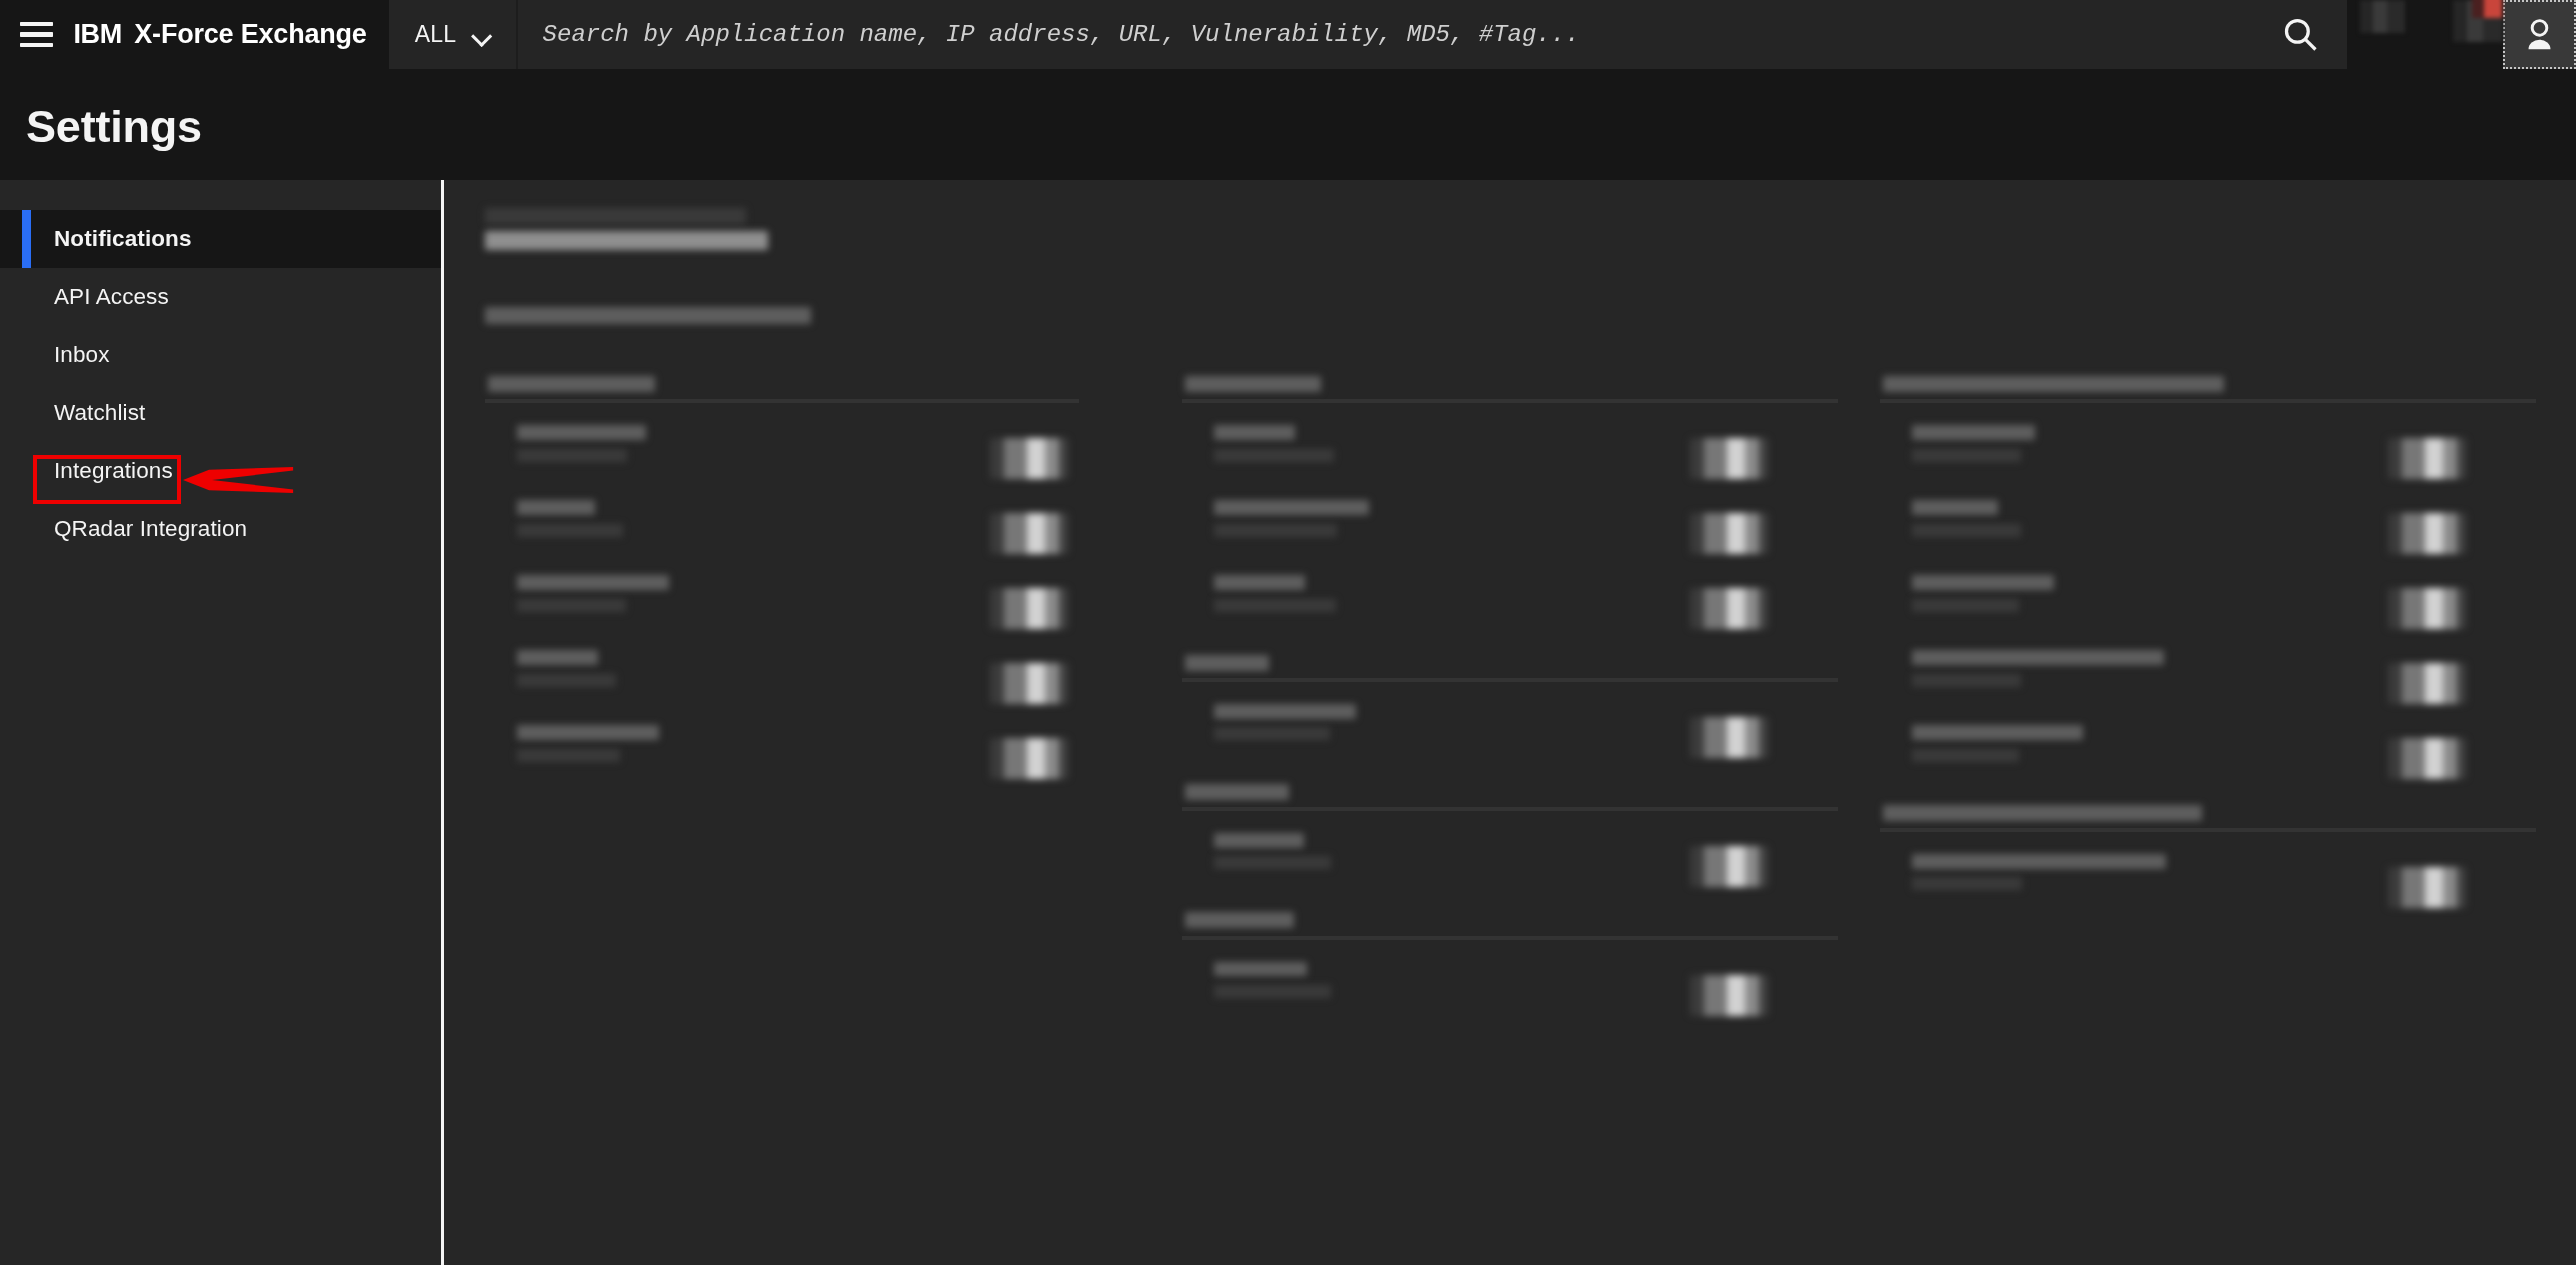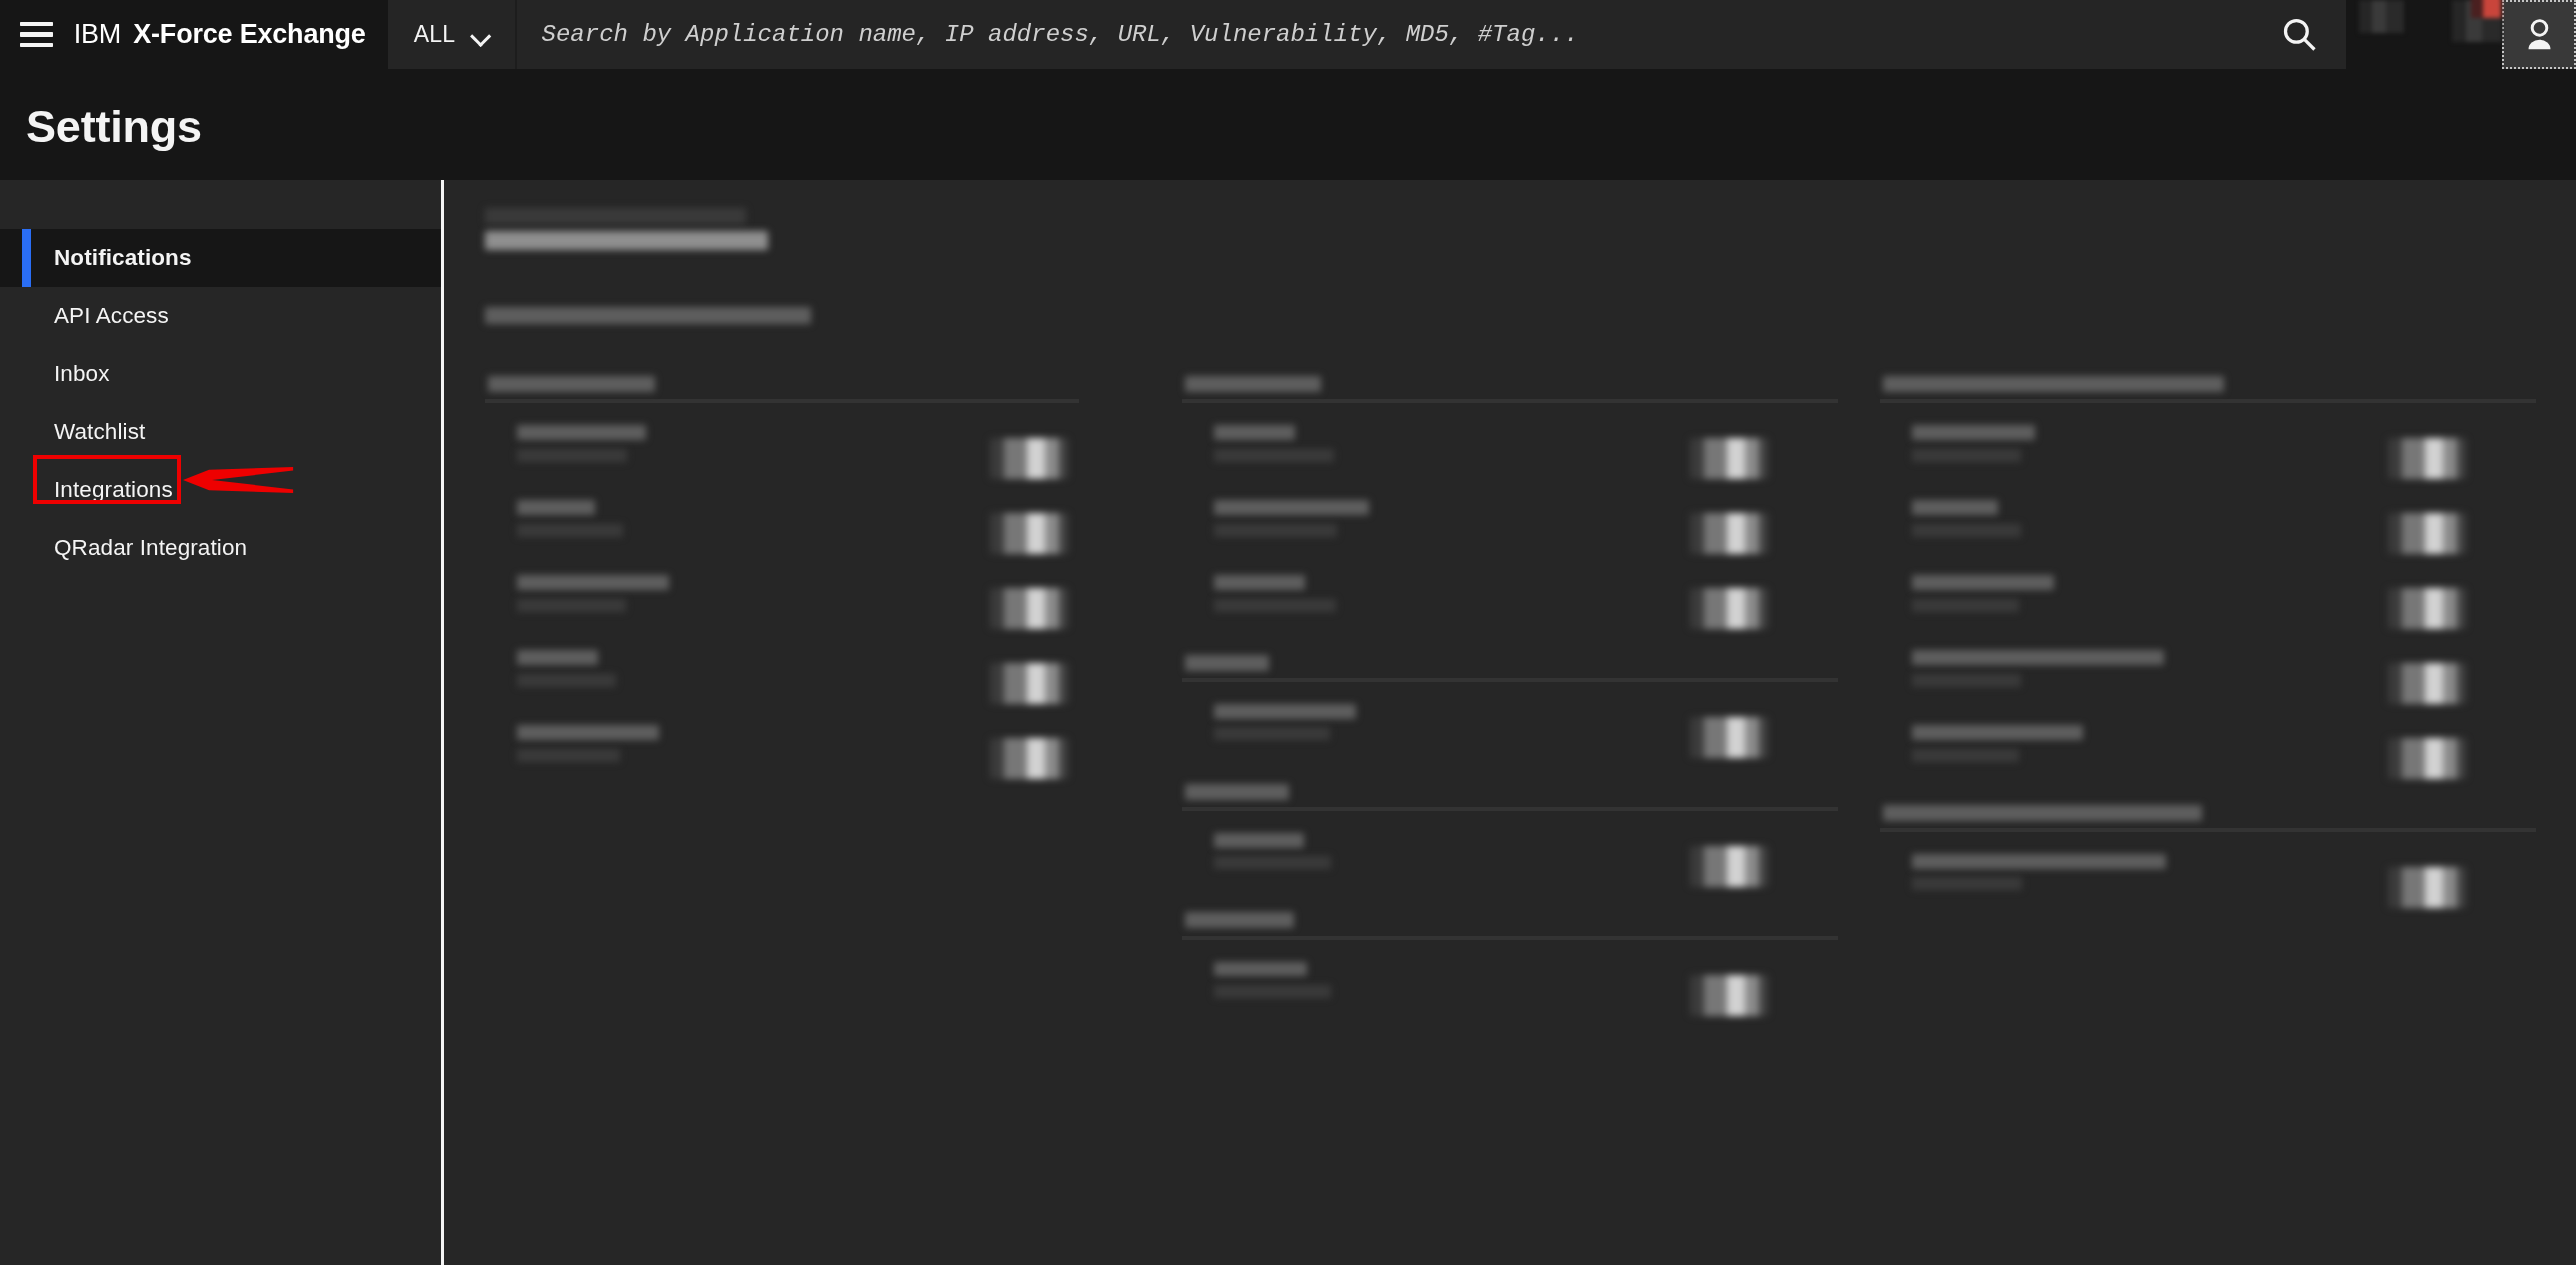--- a/index.html
+++ b/index.html
@@ -41,21 +41,21 @@
   .brand {
     display: flex;
     align-items: center;
     gap: 12.3px;
     padding-right: 22px;
     white-space: nowrap;
     cursor: pointer;
   }
   .brand-ibm {
     font-size: 27px;
-    font-weight: 400;
+    font-weight: 700;
     color: #ffffff;
     letter-spacing: -0.3px;
   }
   .brand-name {
     font-size: 27px;
     font-weight: 700;
     color: #ffffff;
     letter-spacing: -0.2px;
   }
 
@@ -188,21 +188,20 @@
   .sidebar-top-strip {
     position: absolute;
     left: 0; top: 0;
     width: 442px; height: 30px;
     background: #262626;
   }
   .side-list {
     position: absolute;
     left: 0; top: 30px;
     width: 442px;
-    margin-top: 19px;
   }
   .side-item {
     position: relative;
     height: 58px;
     display: flex;
     align-items: center;
     padding-left: 54px;
     cursor: pointer;
   }
   .side-item .lbl {

